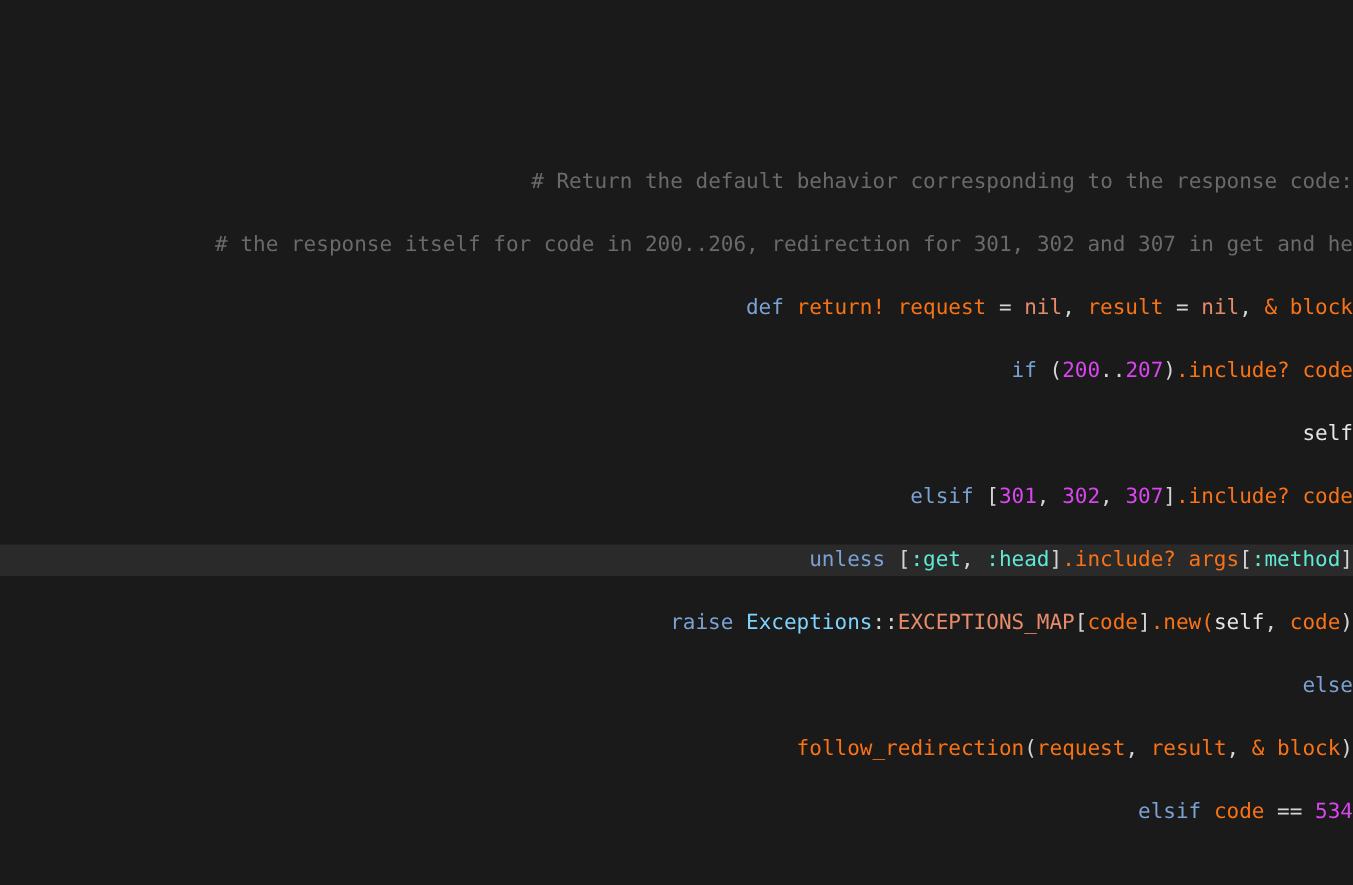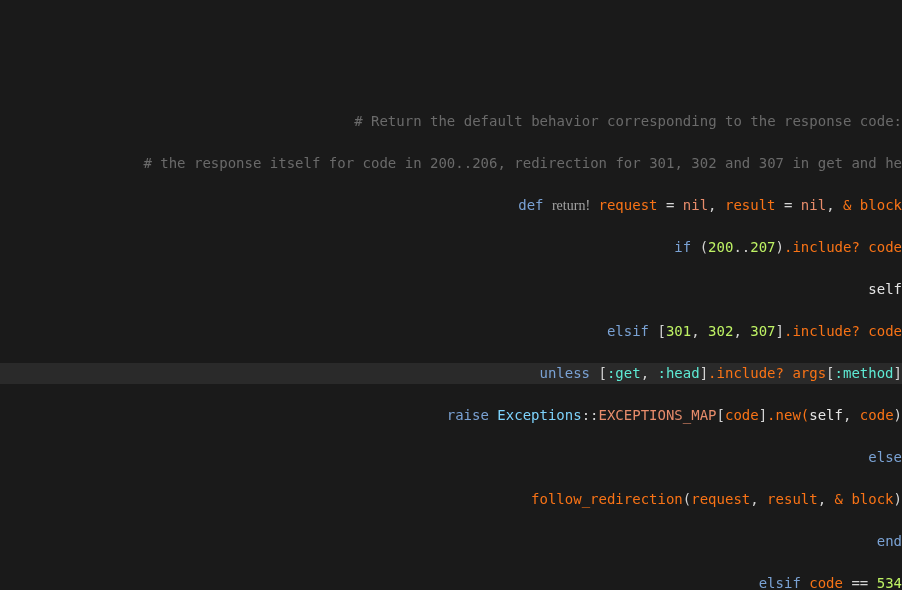--- a/index.html
+++ b/index.html
@@ -12,22 +12,22 @@
       width: 902px;
       height: 590px;
       overflow: hidden;
       padding: 6px 0 0 10px;
       white-space: pre;
     }
     .line { display: block; text-align: right; }
     .line.hl { background: #2a2a2a; margin-left: -10px; padding-left: 10px; }
     .comment { color: #6a6a6a; }
     .kw { color: #7aa2d4; }
-    .fn { color: #a3a3a3; font-family: Liberation Serif, serif; }
-    .num { color: #bef264; }
+    .fn { color: #f97316; }
+    .num { color: #d946ef; }
     .sym { color: #5eead4; }
     .const { color: #7dd3fc; }
     .constmap { color: #e78c6b; }
     .self { color: #e5e5e5; }
     .nil { color: #e78c6b; }
     .punct { color: #d4d4d4; }
     .op { color: #d4d4d4; }
     .ident { color: #f97316; }
   </style>
 </head>
@@ -39,21 +39,20 @@
 <span class="line"><span class="comment"># Return the default behavior corresponding to the response code:</span></span>
 <span class="line"><span class="comment"># the response itself for code in 200..206, redirection for 301, 302 and 307 in get and he</span></span>
 <span class="line"><span class="kw">def</span> <span class="fn">return!</span> <span class="ident">request</span><span class="op"> = </span><span class="nil">nil</span><span class="punct">, </span><span class="ident">result</span><span class="op"> = </span><span class="nil">nil</span><span class="punct">, </span><span class="ident">&amp; block</span></span>
 <span class="line">  <span class="kw">if</span> <span class="punct">(</span><span class="num">200</span><span class="punct">..</span><span class="num">207</span><span class="punct">)</span><span class="ident">.include? </span><span class="ident">code</span></span>
 <span class="line">    <span class="self">self</span></span>
 <span class="line">  <span class="kw">elsif</span> <span class="punct">[</span><span class="num">301</span><span class="punct">, </span><span class="num">302</span><span class="punct">, </span><span class="num">307</span><span class="punct">]</span><span class="ident">.include? </span><span class="ident">code</span></span>
 <span class="line hl">    <span class="kw">unless</span> <span class="punct">[</span><span class="sym">:get</span><span class="punct">, </span><span class="sym">:head</span><span class="punct">]</span><span class="ident">.include? </span><span class="ident">args</span><span class="punct">[</span><span class="sym">:method</span><span class="punct">]</span></span>
 <span class="line">      <span class="kw">raise</span> <span class="const">Exceptions</span><span class="punct">::</span><span class="constmap">EXCEPTIONS_MAP</span><span class="punct">[</span><span class="ident">code</span><span class="punct">]</span><span class="ident">.new(</span><span class="self">self</span><span class="punct">, </span><span class="ident">code</span><span class="punct">)</span></span>
 <span class="line">    <span class="kw">else</span></span>
 <span class="line">      <span class="ident">follow_redirection</span><span class="punct">(</span><span class="ident">request</span><span class="punct">, </span><span class="ident">result</span><span class="punct">, </span><span class="ident">&amp; block</span><span class="punct">)</span></span>
-<span class="line">    <span class="kw">end</span></span>
 <span class="line">  <span class="kw">elsif</span> <span class="ident">code</span><span class="op"> == </span><span class="num">534</span></span>
 
 
 
 
 
 
 
 
 

